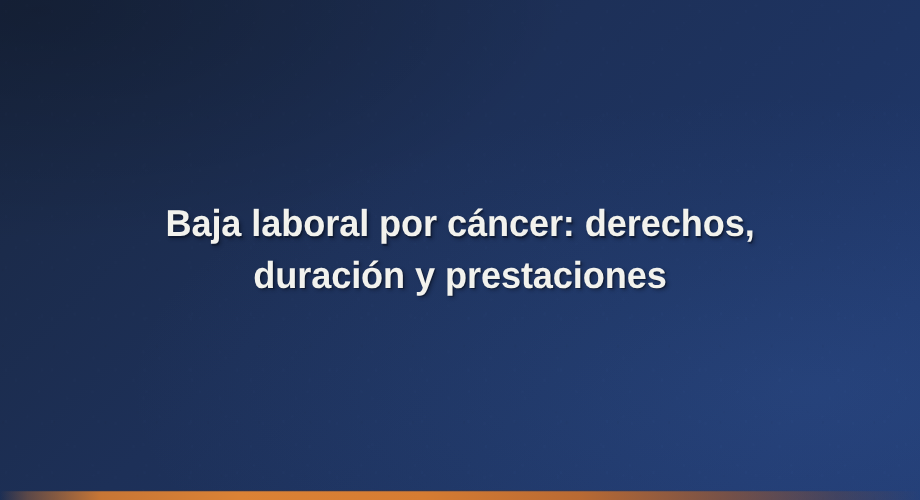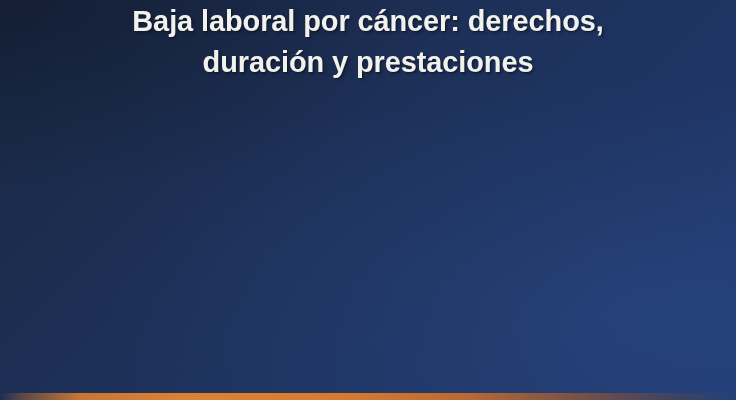--- a/index.html
+++ b/index.html
@@ -57,20 +57,21 @@
       radial-gradient(100% 80% at 4% 2%,  rgba(0,0,0,.22) 0%,       rgba(0,0,0,0) 58%);
   }
 
   #title-block {
     position: absolute;
     left: 0;
     right: 0;
     top: 0;
     height: 400px;
     display: flex;
+    align-items: center;
     justify-content: center;
     padding: 0 46px;
     box-sizing: border-box;
   }
 
   #title {
     margin: 0;
     width: 100%;
     text-align: center;
     color: #f2f2ed;

